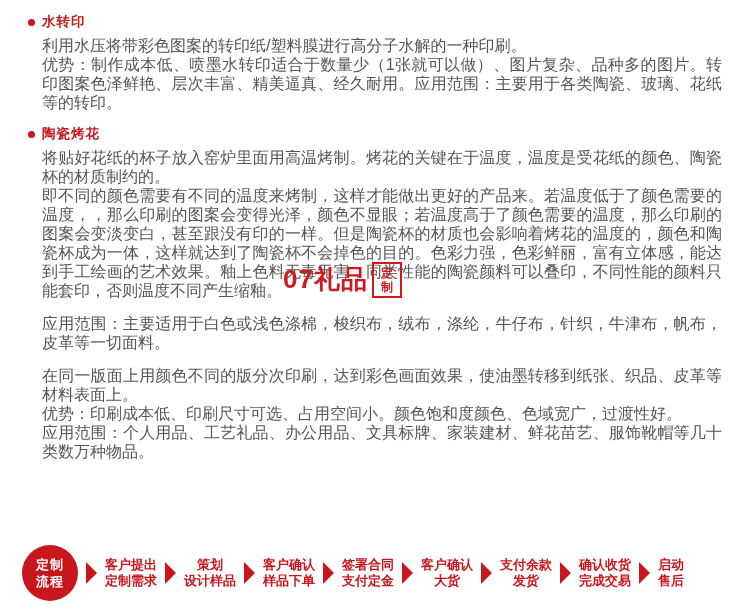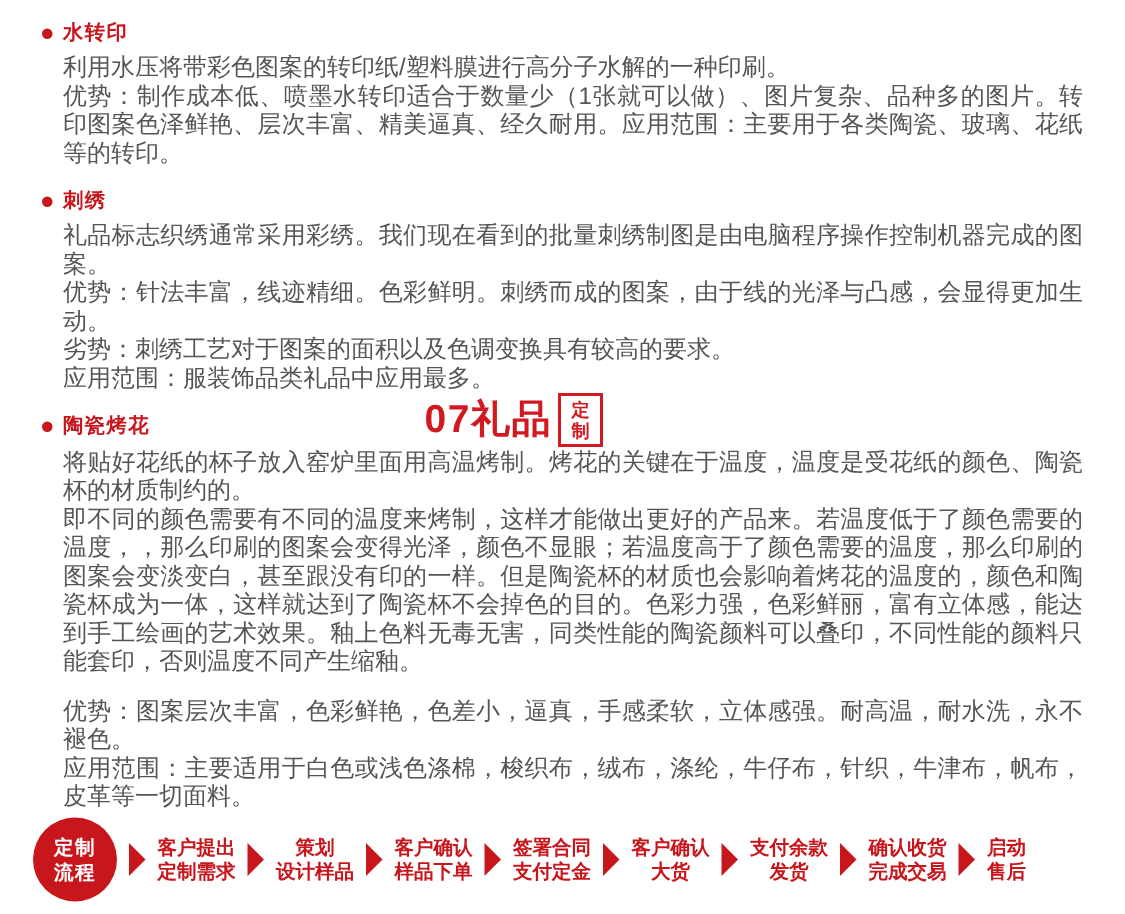--- a/index.html
+++ b/index.html
@@ -151,52 +151,44 @@
     <div class="sec-head">
       <span class="bullet"></span>
       <span class="sec-title">水转印</span>
     </div>
     <div class="sec-body">
       <div class="line">利用水压将带彩色图案的转印纸/塑料膜进行高分子水解的一种印刷。</div>
       <div class="line">优势：制作成本低、喷墨水转印适合于数量少（1张就可以做）、图片复杂、品种多的图片。转印图案色泽鲜艳、层次丰富、精美逼真、经久耐用。应用范围：主要用于各类陶瓷、玻璃、花纸等的转印。</div>
     </div>
   </div>
 
-  <div class="section">
-    <div class="sec-head">
-      <span class="bullet"></span>
-      <span class="sec-title">刺绣</span>
-    </div>
-    <div class="sec-body">
-      <div class="line">礼品标志织绣通常采用彩绣。我们现在看到的批量刺绣制图是由电脑程序操作控制机器完成的图案。</div>
-      <div class="line">优势：针法丰富，线迹精细。色彩鲜明。刺绣而成的图案，由于线的光泽与凸感，会显得更加生动。</div>
-      <div class="line">劣势：刺绣工艺对于图案的面积以及色调变换具有较高的要求。</div>
-      <div class="line">应用范围：服装饰品类礼品中应用最多。</div>
-    </div>
-  </div>
 
   <div class="section">
     <div class="sec-head">
       <span class="bullet"></span>
       <span class="sec-title">陶瓷烤花</span>
     </div>
     <div class="sec-body">
       <div class="line">将贴好花纸的杯子放入窑炉里面用高温烤制。烤花的关键在于温度，温度是受花纸的颜色、陶瓷杯的材质制约的。</div>
       <div class="line">即不同的颜色需要有不同的温度来烤制，这样才能做出更好的产品来。若温度低于了颜色需要的温度，，那么印刷的图案会变得光泽，颜色不显眼；若温度高于了颜色需要的温度，那么印刷的图案会变淡变白，甚至跟没有印的一样。但是陶瓷杯的材质也会影响着烤花的温度的，颜色和陶瓷杯成为一体，这样就达到了陶瓷杯不会掉色的目的。色彩力强，色彩鲜丽，富有立体感，能达到手工绘画的艺术效果。釉上色料无毒无害，同类性能的陶瓷颜料可以叠印，不同性能的颜料只能套印，否则温度不同产生缩釉。</div>
     </div>
   </div>
 
   <div class="section">
     <div class="sec-body">
-      <div class="line">优势：图案层次丰富，色彩鲜艳，色差小，逼真，手感柔软，立体感强。耐高温，耐水洗，永不褪色。</div>
       <div class="line">应用范围：主要适用于白色或浅色涤棉，梭织布，绒布，涤纶，牛仔布，针织，牛津布，帆布，皮革等一切面料。</div>
     </div>
   </div>
 
   <div class="section">
+    <div class="sec-body">
+      <div class="line">在同一版面上用颜色不同的版分次印刷，达到彩色画面效果，使油墨转移到纸张、织品、皮革等材料表面上。</div>
+      <div class="line">优势：印刷成本低、印刷尺寸可选、占用空间小。颜色饱和度颜色、色域宽广，过渡性好。</div>
+      <div class="line">应用范围：个人用品、工艺礼品、办公用品、文具标牌、家装建材、鲜花苗艺、服饰靴帽等几十类数万种物品。</div>
+    </div>
   </div>
 
 </div>
 
 <div class="watermark">
   <span class="wm-text">07礼品</span>
   <span class="wm-box">
     <span>定</span>
     <span>制</span>
   </span>

